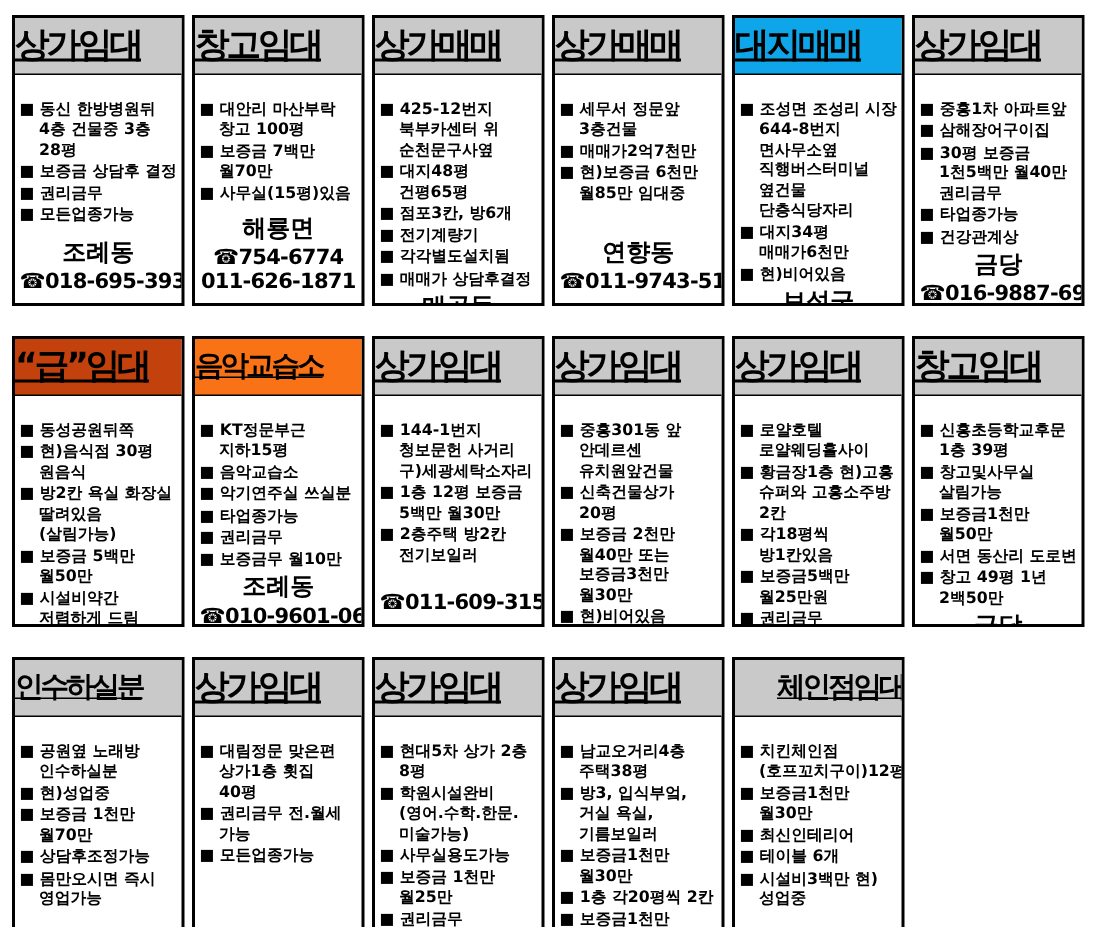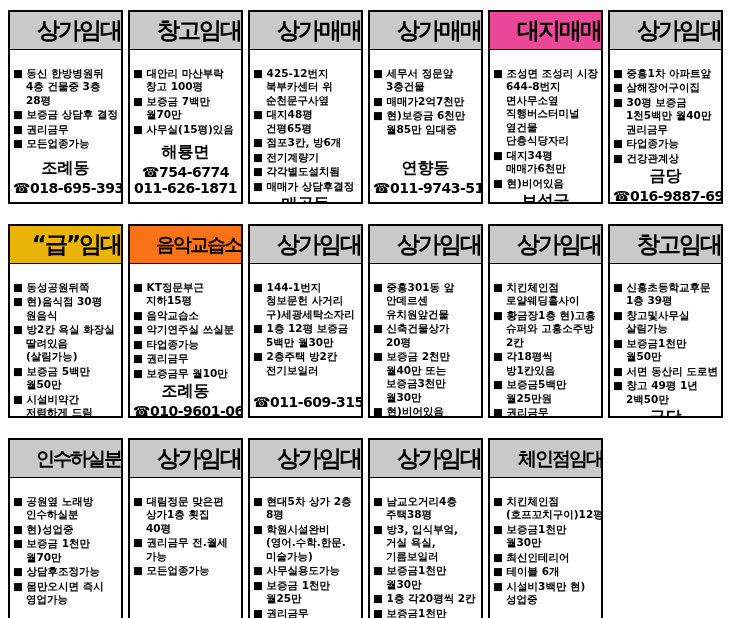--- a/index.html
+++ b/index.html
@@ -3,22 +3,22 @@
 <meta charset="utf-8">
 <style>
   html,body{margin:0;padding:0;background:#ffffff;}
   body{font-family:"DejaVu Sans","Liberation Sans",sans-serif;color:#000;}
   #page{width:736px;height:618px;box-sizing:border-box;padding:10px 8px;background:#fff;overflow:hidden;}
   .row{display:flex;gap:5px;margin-bottom:20px;}
   .ad{box-sizing:border-box;width:115px;background:#fff;border:2px solid #000;display:flex;flex-direction:column;}
   .row-1 .ad,.row-2 .ad{height:194px;}
   .row-3 .ad{height:224px;}
   .ad-title{flex:0 0 auto;background:#c9c9c9;border-bottom:1px solid #000;
-    font-weight:bold;font-size:23px;letter-spacing:-2px;text-align:right;
-    line-height:36px;height:37px;white-space:nowrap;overflow:hidden;}
+    font-weight:bold;font-size:23px;letter-spacing:-2px;text-align:left;
+    line-height:36px;height:37px;white-space:nowrap;overflow:hidden;text-decoration:underline;}
   .ad-title.long{font-size:19px;letter-spacing:-2px;}
   .ad-body{flex:1 1 auto;display:flex;flex-direction:column;padding:17px 3px 4px 3px;overflow:hidden;}
   .ad-items{flex:0 1 auto;}
   .ad-item{font-size:10.5px;font-weight:bold;line-height:1.28;margin-bottom:1px;
     padding-left:13px;text-indent:-13px;word-break:keep-all;}
   .ad-footer{margin-top:auto;text-align:center;padding-bottom:2px;}
   .ad-location{font-size:16px;font-weight:bold;letter-spacing:0px;margin-bottom:1px;}
   .ad-phone{font-size:14px;font-weight:bold;letter-spacing:-0.5px;line-height:1.15;white-space:nowrap;}
 </style>
 </head>
@@ -80,21 +80,21 @@
             <div class="ad-item">■ 매매가2억7천만</div>
             <div class="ad-item">■ 현)보증금 6천만 월85만 임대중</div>
           </div>
           <div class="ad-footer">
             <div class="ad-location">연향동</div>
             <div class="ad-phone">☎011-9743-5198</div>
           </div>
         </div>
       </div>
       <div class="ad" style="border-color: rgb(0, 0, 0);">
-        <div class="ad-title" style="background: #ec4899;">대지매매</div>
+        <div class="ad-title" style="background: #0ea5e9;">대지매매</div>
         <div class="ad-body">
           <div class="ad-items">
             <div class="ad-item">■ 조성면 조성리 시장 644-8번지 면사무소옆 직행버스터미널 옆건물 단층식당자리</div>
             <div class="ad-item">■ 대지34평 매매가6천만</div>
             <div class="ad-item">■ 현)비어있음</div>
           </div>
           <div class="ad-footer">
             <div class="ad-location">보성군</div>
             <div class="ad-phone">☎011-603-6091</div>
           </div>
@@ -112,21 +112,21 @@
           </div>
           <div class="ad-footer">
             <div class="ad-location">금당</div>
             <div class="ad-phone">☎016-9887-6970</div>
           </div>
         </div>
       </div>
     </div>
     <div class="row row-2">
       <div class="ad" style="border-color: rgb(0, 0, 0);">
-        <div class="ad-title" style="background: #eab308;">“급”임대</div>
+        <div class="ad-title" style="background: #c2410c;">“급”임대</div>
         <div class="ad-body">
           <div class="ad-items">
             <div class="ad-item">■ 동성공원뒤쪽</div>
             <div class="ad-item">■ 현)음식점 30평 원음식</div>
             <div class="ad-item">■ 방2칸 욕실 화장실 딸려있음(살림가능)</div>
             <div class="ad-item">■ 보증금 5백만 월50만</div>
             <div class="ad-item">■ 시설비약간 저렴하게 드림</div>
             <div class="ad-item">■ 즉시영업가능</div>
           </div>
         </div>
@@ -170,21 +170,21 @@
             <div class="ad-item">■ 보증금 2천만 월40만 또는 보증금3천만 월30만</div>
             <div class="ad-item">■ 현)비어있음</div>
             <div class="ad-item">■ 모든업종가능 가격조절가능</div>
           </div>
         </div>
       </div>
       <div class="ad" style="border-color: rgb(0, 0, 0);">
         <div class="ad-title" style="background: rgb(201, 201, 201);">상가임대</div>
         <div class="ad-body">
           <div class="ad-items">
-            <div class="ad-item">■ 치킨체인점 로얄웨딩홀사이</div>
+            <div class="ad-item">■ 로얄호텔 로얄웨딩홀사이</div>
             <div class="ad-item">■ 황금장1층 현)고흥 슈퍼와 고흥소주방 2칸</div>
             <div class="ad-item">■ 각18평씩 방1칸있음</div>
             <div class="ad-item">■ 보증금5백만 월25만원</div>
             <div class="ad-item">■ 권리금무</div>
           </div>
           <div class="ad-footer">
             <div class="ad-location">장천동</div>
           </div>
         </div>
       </div>

